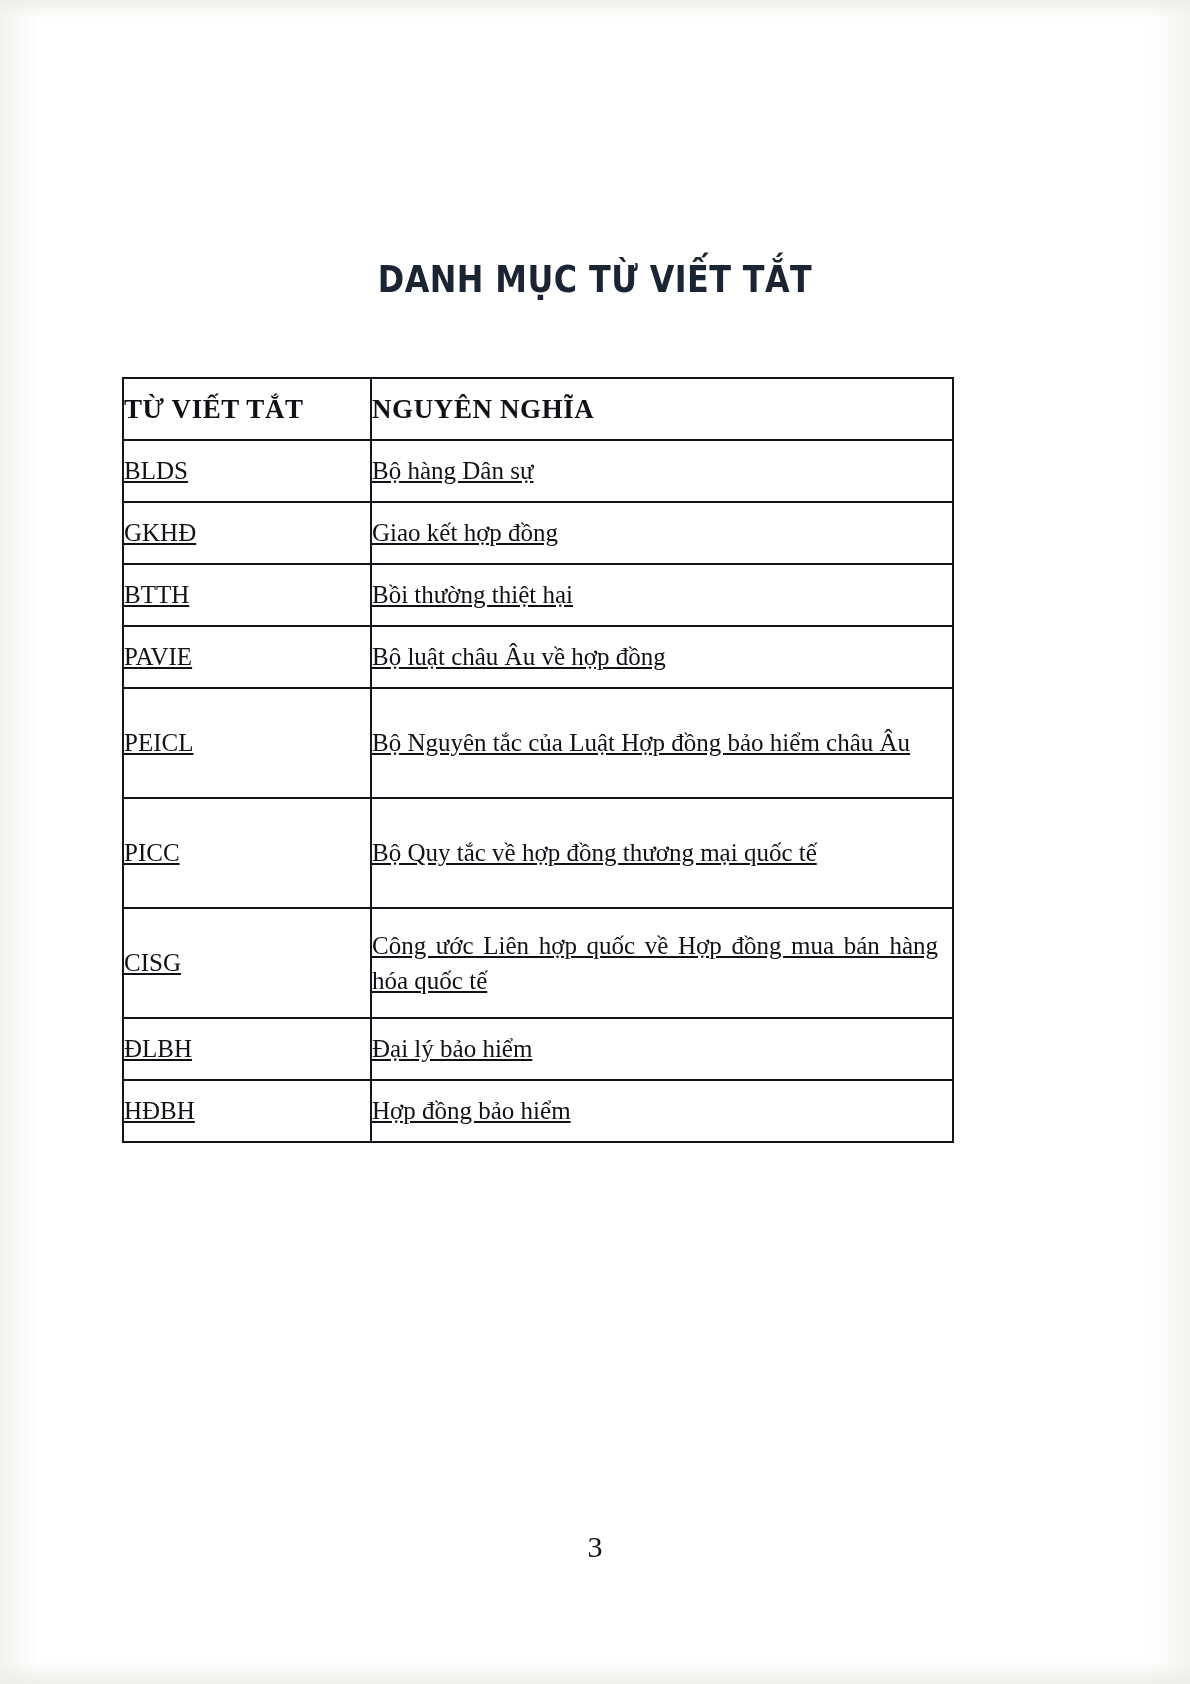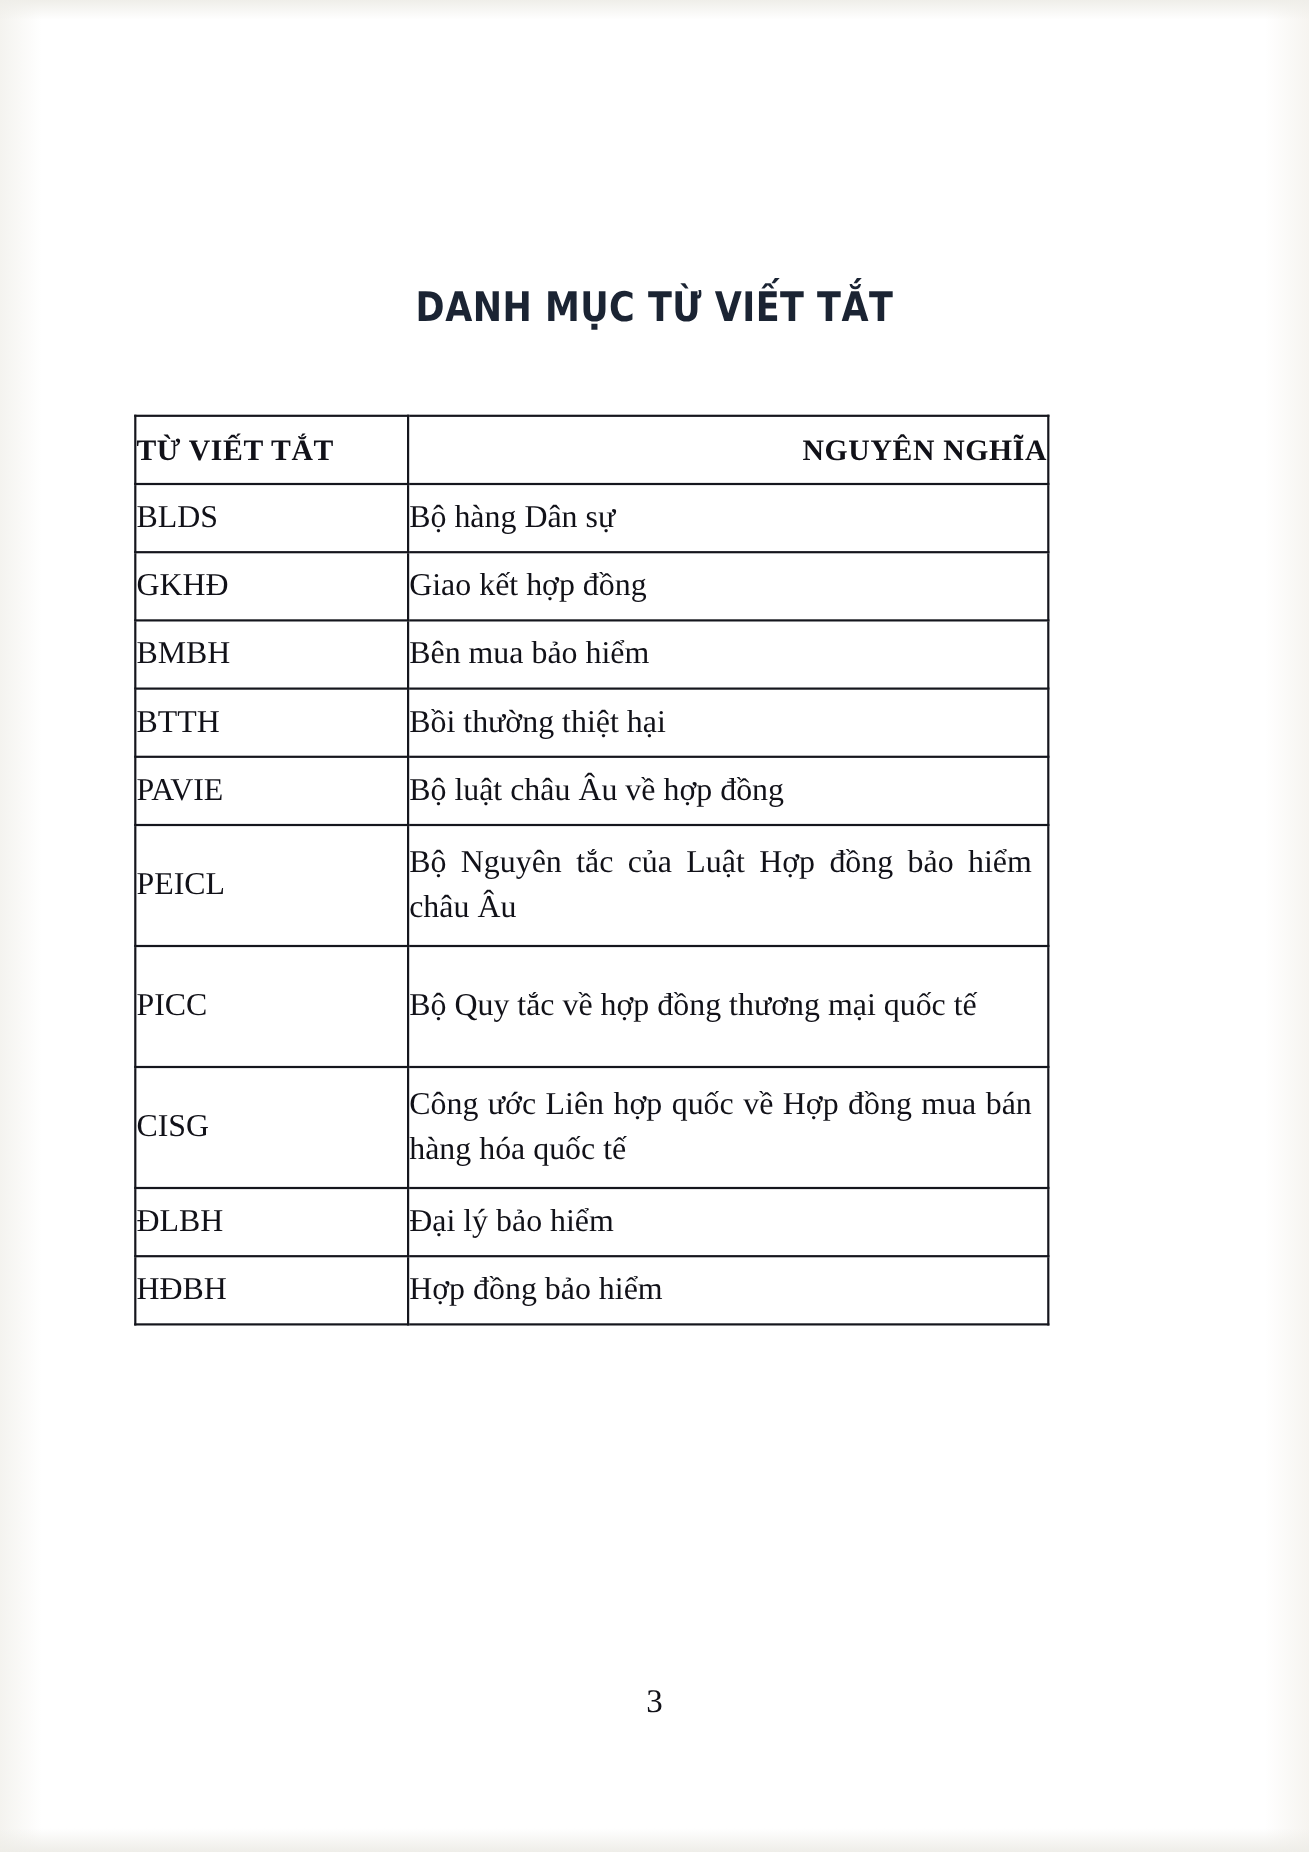--- a/index.html
+++ b/index.html
@@ -75,25 +75,26 @@
   }
 
   .abbrev-table thead th {
     height: 60px;
     font-weight: bold;
     font-size: 27px;
     letter-spacing: 0.6px;
     text-align: center;
   }
   .abbrev-table thead th.h-abbr { text-align: left; }
-  .abbrev-table thead th.h-mean { text-align: right; }
+  .abbrev-table thead th.h-mean { text-align: left; }
 
   .abbrev-table tbody td {
-    font-size: 29px;
+    font-size: 25px;
     line-height: 1.42;
+    text-decoration: underline;
   }
 
   .cell-abbr {
     padding: 11px 0 13px 18px;
     white-space: nowrap;
   }
   .cell-mean {
     padding: 11px 18px 13px 18px;
   }
   .cell-mean.two-line {
@@ -137,24 +138,20 @@
     <tbody>
       <tr class="short">
         <td class="cell-abbr">BLDS</td>
         <td class="cell-mean">Bộ hàng Dân sự</td>
       </tr>
       <tr class="short">
         <td class="cell-abbr">GKHĐ</td>
         <td class="cell-mean">Giao kết hợp đồng</td>
       </tr>
       <tr class="short">
-        <td class="cell-abbr">BMBH</td>
-        <td class="cell-mean">Bên mua bảo hiểm</td>
-      </tr>
-      <tr class="short">
         <td class="cell-abbr">BTTH</td>
         <td class="cell-mean">Bồi thường thiệt hại</td>
       </tr>
       <tr class="short">
         <td class="cell-abbr">PAVIE</td>
         <td class="cell-mean">Bộ luật châu Âu về hợp đồng</td>
       </tr>
       <tr class="tall">
         <td class="cell-abbr">PEICL</td>
         <td class="cell-mean two-line">Bộ Nguyên tắc của Luật Hợp đồng bảo hiểm châu Âu</td>

